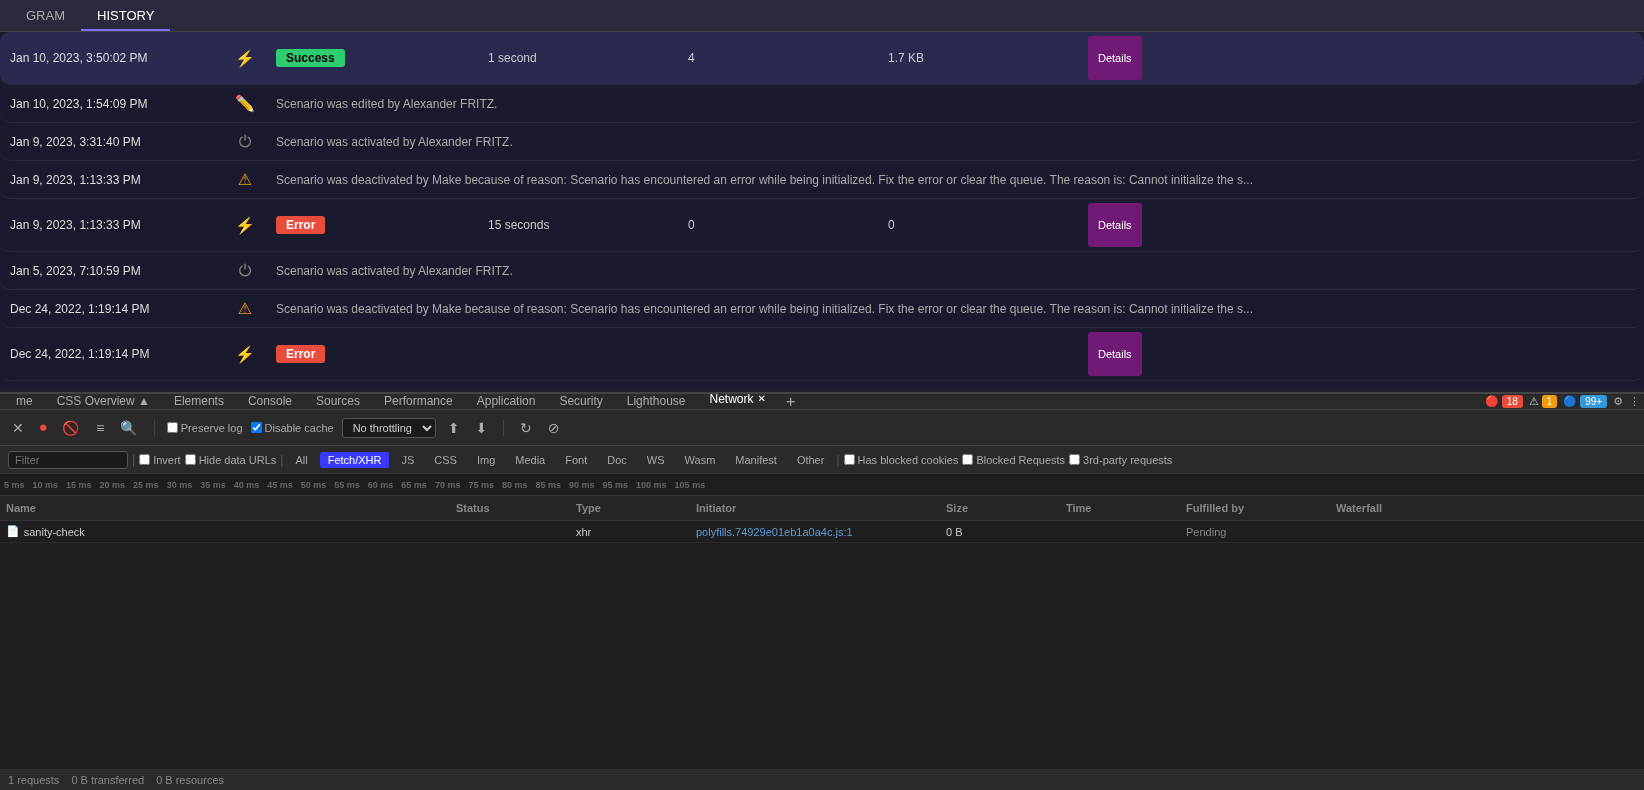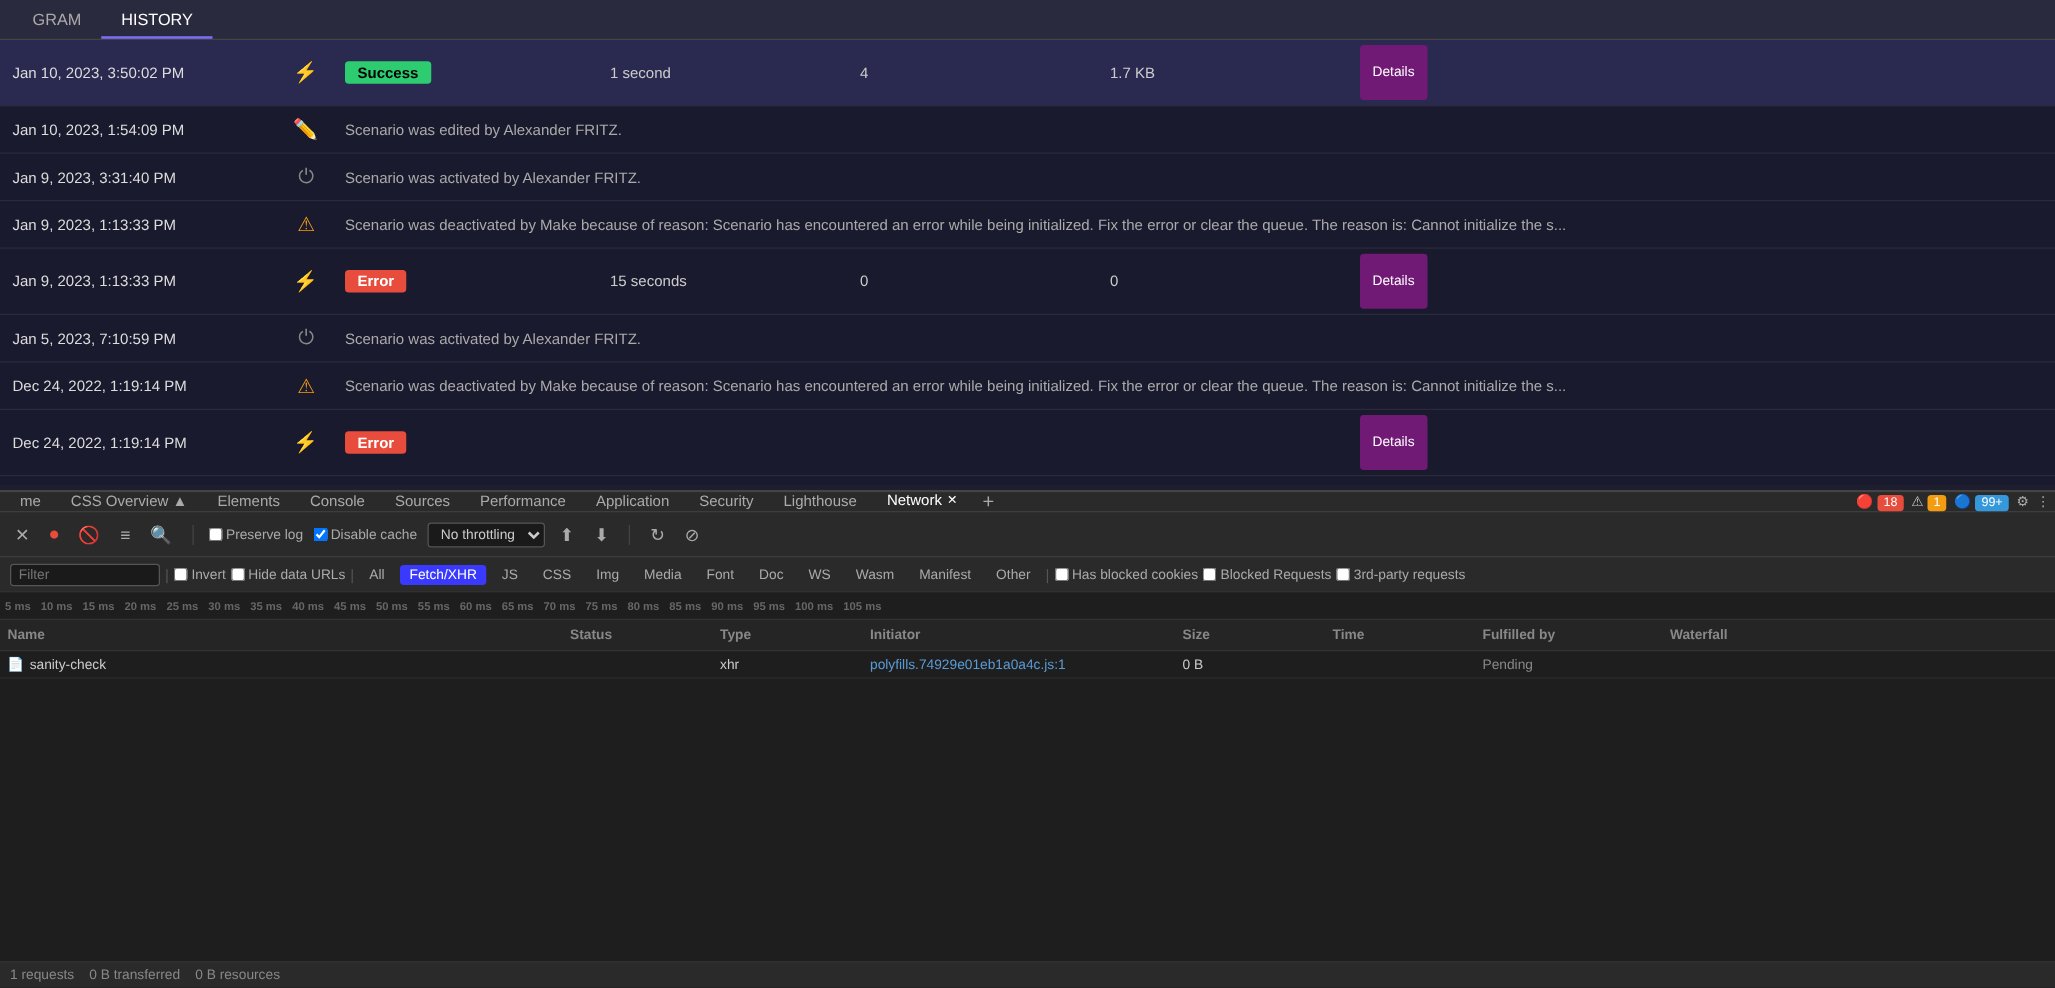--- a/index.html
+++ b/index.html
@@ -14,21 +14,21 @@
     .main-area { background: #1a1a2e; height: 356px; overflow: hidden; }
     .table-header { display: flex; align-items: center; background: #1a1a2e; border-bottom: 1px solid #333; padding: 8px 0; font-size: 12px; color: #888; font-weight: bold; }
     .col-started { width: 220px; padding-left: 10px; }
     .col-icon { width: 50px; text-align: center; }
     .col-status { width: 180px; }
     .col-duration { width: 200px; }
     .col-operations { width: 200px; }
     .col-datatransfer { width: 200px; }
     .col-actions { flex: 1; }
 
-    .table-row { display: flex; align-items: center; border-bottom: 1px solid #2a2a3a; min-height: 38px; }
+    .table-row { display: flex; align-items: center; border-bottom: 1px solid #2a2a3a; min-height: 38px; border-radius: 10px; }
     .table-row.highlighted { background: #2a2a50; }
     .cell { padding: 4px 6px; font-size: 12px; color: #ccc; overflow: hidden; text-overflow: ellipsis; white-space: nowrap; }
     .cell.started { width: 220px; padding-left: 10px; color: #ddd; }
     .cell.icon { width: 50px; text-align: center; font-size: 16px; color: #888; }
     .cell.status { width: 180px; }
     .cell.duration { width: 200px; color: #ccc; margin-left: 32px; }
     .cell.operations { width: 200px; }
     .cell.datatransfer { width: 200px; }
     .cell.actions { flex: 1; }
     .cell.message { flex: 1; color: #aaa; white-space: nowrap; overflow: hidden; text-overflow: ellipsis; }
@@ -36,21 +36,21 @@
     .badge { display: inline-block; padding: 2px 10px; border-radius: 3px; font-size: 12px; font-weight: bold; }
     .badge-success { background: #2ecc71; color: #000; }
     .badge-error { background: #e74c3c; color: #fff; }
 
     .details-btn { background: #701a75; color: #fff; border: none; padding: 16px 10px; border-radius: 3px; font-size: 11px; cursor: pointer; }
 
     
     .devtools { position: absolute; bottom: 0; left: 0; right: 0; background: #1e1e1e; border-top: 2px solid #444; height: 398px; display: flex; flex-direction: column; }
     .devtools-tabs { display: flex; background: #2a2a2a; border-bottom: 1px solid #444; height: 16px; align-items: center; padding: 0 4px; }
     .devtools-tab { padding: 4px 12px; font-size: 12px; color: #aaa; cursor: pointer; border-bottom: 2px solid transparent; height: 32px; display: flex; align-items: center; }
-    .devtools-tab.active { color: #fff; border-bottom: 4px solid #b91c1c; }
+    .devtools-tab.active { color: #fff; border-bottom: 6px solid #b91c1c; }
     .devtools-tab-close { margin-left: 4px; cursor: pointer; font-size: 10px; }
     .devtools-tab-add { padding: 4px 8px; color: #aaa; cursor: pointer; font-size: 16px; }
 
     .devtools-toolbar-right { margin-left: auto; display: flex; align-items: center; gap: 6px; font-size: 11px; }
     .badge-count { background: #e74c3c; color: #fff; padding: 1px 5px; border-radius: 3px; font-size: 10px; }
     .badge-count-yellow { background: #f39c12; color: #fff; padding: 1px 5px; border-radius: 3px; font-size: 10px; }
     .badge-count-blue { background: #3498db; color: #fff; padding: 1px 5px; border-radius: 3px; font-size: 10px; }
 
     .devtools-controls { display: flex; align-items: center; background: #2a2a2a; border-bottom: 1px solid #444; padding: 4px 8px; gap: 8px; height: 36px; }
     .ctrl-btn { background: none; border: none; color: #aaa; cursor: pointer; font-size: 14px; padding: 2px 4px; }

